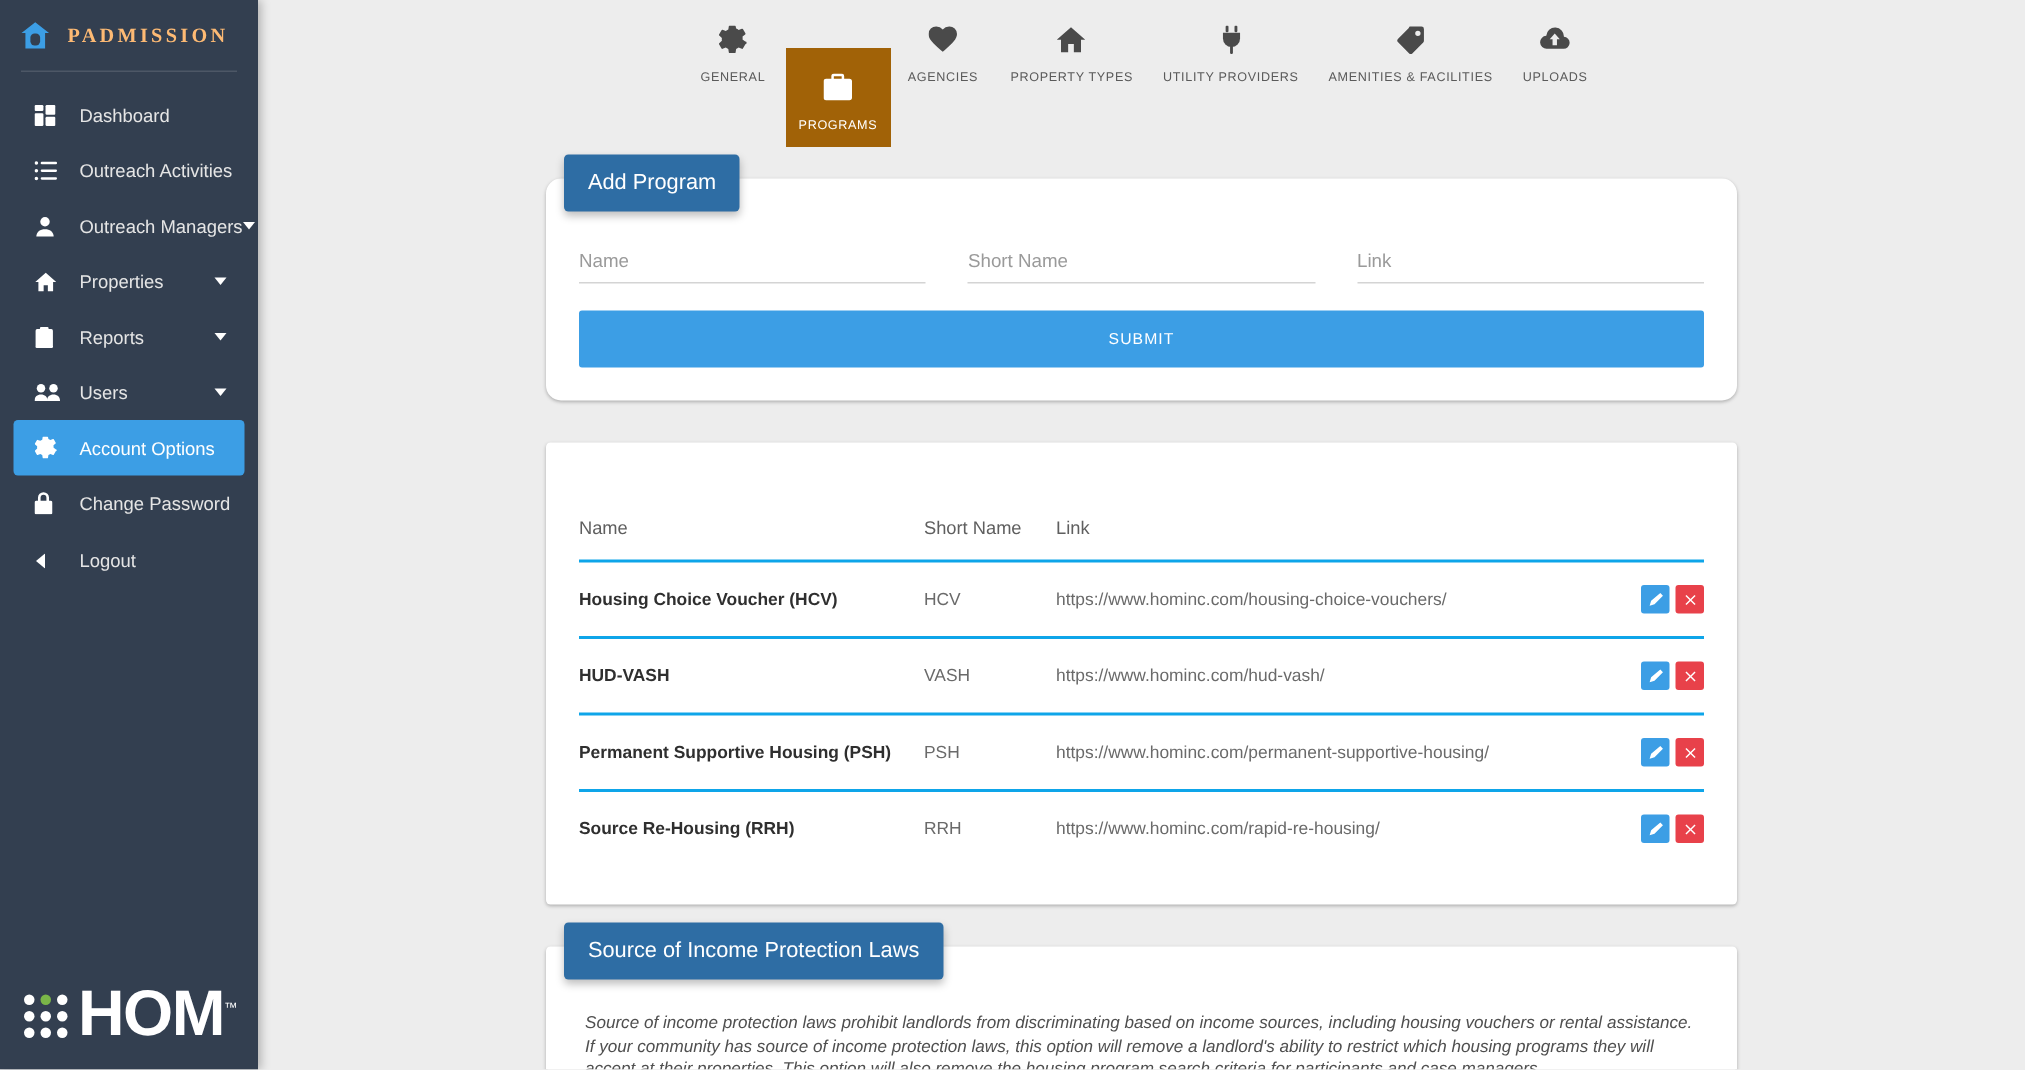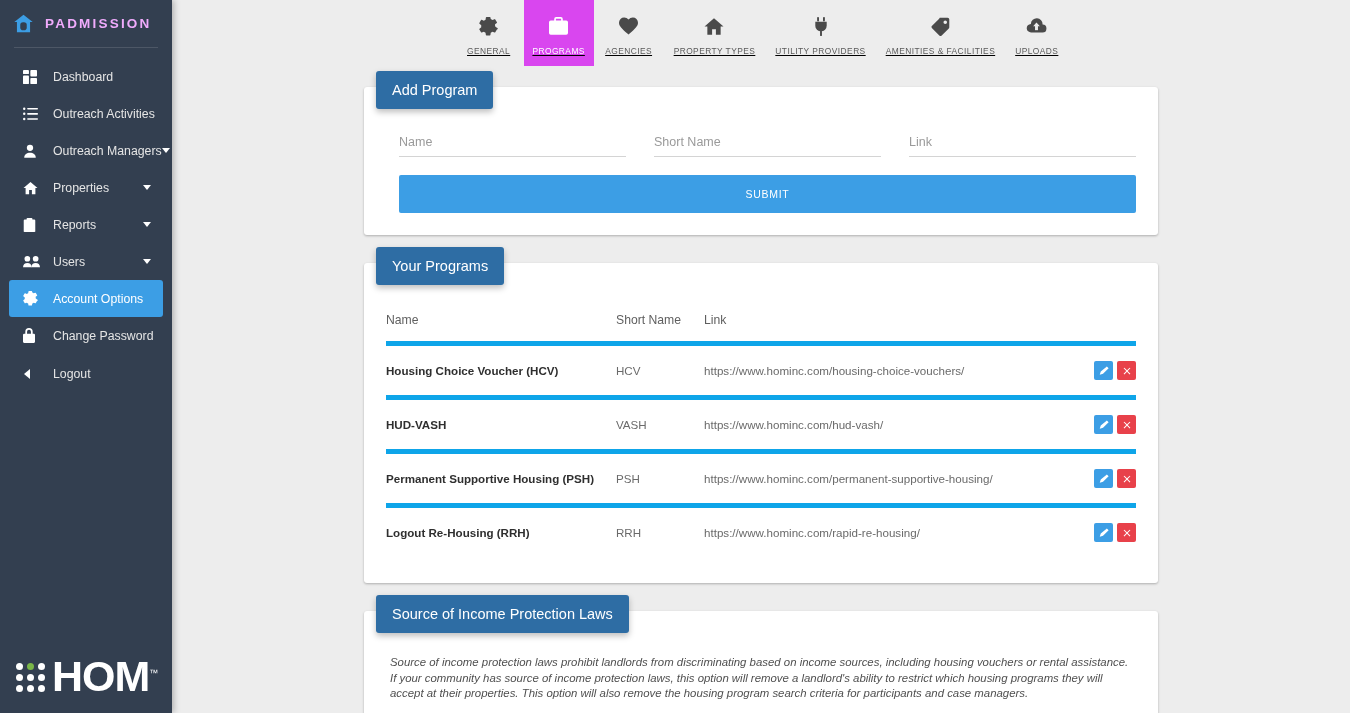--- a/index.html
+++ b/index.html
@@ -23,22 +23,23 @@
     z-index: 5;
   }
   .brand {
     height: 47px;
     display: flex; align-items: center;
     padding: 0 0 0 13px;
     gap: 11px;
   }
   .brand-logo { width: 21px; height: 21px; flex: 0 0 21px; position: relative; }
   .brand-name {
-    color: #f0abfc; font-size: 13.5px; letter-spacing: 2.2px;
+    color: #fdba74; font-size: 13.5px; letter-spacing: 2.2px;
     font-weight: 700;
+    font-family: Liberation Serif, serif;
   }
   .brand-divider {
     height: 1px; background: rgba(255,255,255,.13);
     margin: 0 14px 0 14px;
   }
   .nav { margin-top: 10px; }
   .nav-item {
     height: 37px;
     display: flex; align-items: center;
     padding: 0 12px 0 14px;
@@ -99,37 +100,37 @@
     background: #ededed;
     overflow: hidden;
     position: relative;
   }
 
   
   .tabbar {
     display: flex; justify-content: center;
     padding-top: 0px;
   }
-  .tabs { display: flex; align-items: flex-start; text-decoration: underline; }
+  .tabs { display: flex; align-items: flex-start; }
   .tab {
     width: 70px;
     padding: 13px 2px 10px 2px;
     display: flex; flex-direction: column; align-items: center;
     color: #4e4e4e;
     cursor: pointer;
     text-align: center;
   }
   .tab .tico { height: 26px; display: flex; align-items: center; justify-content: center; }
   .tab .tico svg { display: block; fill: #4a4a4a; }
   .tab .tlbl {
     font-size: 8.4px; letter-spacing: .45px;
     margin-top: 7px; color: #5a5a5a; white-space: nowrap;
   }
   .tab.wide { width: auto; padding-left: 10px; padding-right: 10px; }
-  .tab.active { background: #d946ef; }
+  .tab.active { background: #a16207; margin-top: 32px; }
   .tab.active .tico svg { fill: #ffffff; }
   .tab.active .tlbl { color: #ffffff; }
 
   
   .cards { padding: 0 192px 0 192px; }
   .card {
     background: #ffffff;
     border-radius: 3px;
     box-shadow: 0 1px 3px rgba(0,0,0,.16), 0 1px 2px rgba(0,0,0,.12);
     position: relative;
@@ -141,21 +142,21 @@
     background: #2e6da4;
     color: #ffffff;
     font-size: 14.5px;
     padding: 11px 16px;
     border-radius: 3px;
     box-shadow: 0 3px 6px rgba(0,0,0,.26);
     white-space: nowrap;
   }
 
   
-  #card-add { margin-top: 21px; padding: 44px 22px 22px 35px; }
+  #card-add { margin-top: 21px; padding: 44px 22px 22px 22px; border-radius: 10px; }
   .form-row { display: flex; gap: 28px; }
   .field { flex: 1 1 0; position: relative; }
   .field input {
     width: 100%;
     border: none; border-bottom: 1px solid #d4d4d4;
     font-family: "Liberation Sans", sans-serif;
     font-size: 12.5px;
     color: #3a3a3a;
     padding: 4px 0 7px 0;
     background: transparent;
@@ -179,21 +180,21 @@
   table.progtable { width: 100%; border-collapse: collapse; }
   table.progtable th {
     text-align: left;
     font-weight: 400;
     font-size: 12.2px;
     color: #5f5f5f;
     padding: 6px 0 14px 0;
   }
   table.progtable td {
     padding: 15px 0;
-    border-top: 5px solid #0ea5e9;
+    border-top: 2px solid #0ea5e9;
     font-size: 11.6px;
     color: #6a6a6a;
     vertical-align: middle;
   }
   table.progtable td.cname { font-weight: 700; color: #2f2f2f; }
   .col-name { width: 230px; }
   .col-short { width: 88px; }
   .col-link { width: auto; }
   .col-act { width: 60px; }
   .acts { display: flex; gap: 4px; justify-content: flex-end; }
@@ -464,21 +465,20 @@
           </div>
           <div class="field">
             <input type="text" placeholder="Link" style="">
           </div>
         </div>
 
         <button class="btn-submit">SUBMIT</button>
       </section>
 
       <section class="card" id="card-programs">
-        <div class="card-badge">Your Programs</div>
 
         <table class="progtable">
           <thead>
             <tr>
               <th class="col-name">Name</th>
               <th class="col-short">Short Name</th>
               <th class="col-link">Link</th>
               <th class="col-act"></th>
             </tr>
           </thead>
@@ -550,21 +550,21 @@
                       <svg width="10" height="10" viewBox="0 0 16 16">
                           <path d="M13.4 3.7l-1.1-1.1L8 6.9 3.7 2.6 2.6 3.7 6.9 8l-4.3 4.3 1.1 1.1L8 9.1l4.3 4.3 1.1-1.1L9.1 8z"></path>
                         </svg>
                     </span>
                   </button>
                 </div>
               </td>
             </tr>
 
             <tr>
-              <td class="cname">Logout Re-Housing (RRH)</td>
+              <td class="cname">Source Re-Housing (RRH)</td>
               <td>RRH</td>
               <td>https://www.hominc.com/rapid-re-housing/</td>
               <td>
                 <div class="acts">
                   <button class="act-btn act-edit">
                     <span>
                       <svg width="10" height="10" viewBox="0 0 16 16">
                           <path d="M12.6.6l2.8 2.8-9 9L1.2 14l1.6-5.2 9.8-8.2z"></path>
                         </svg>
                     </span>

